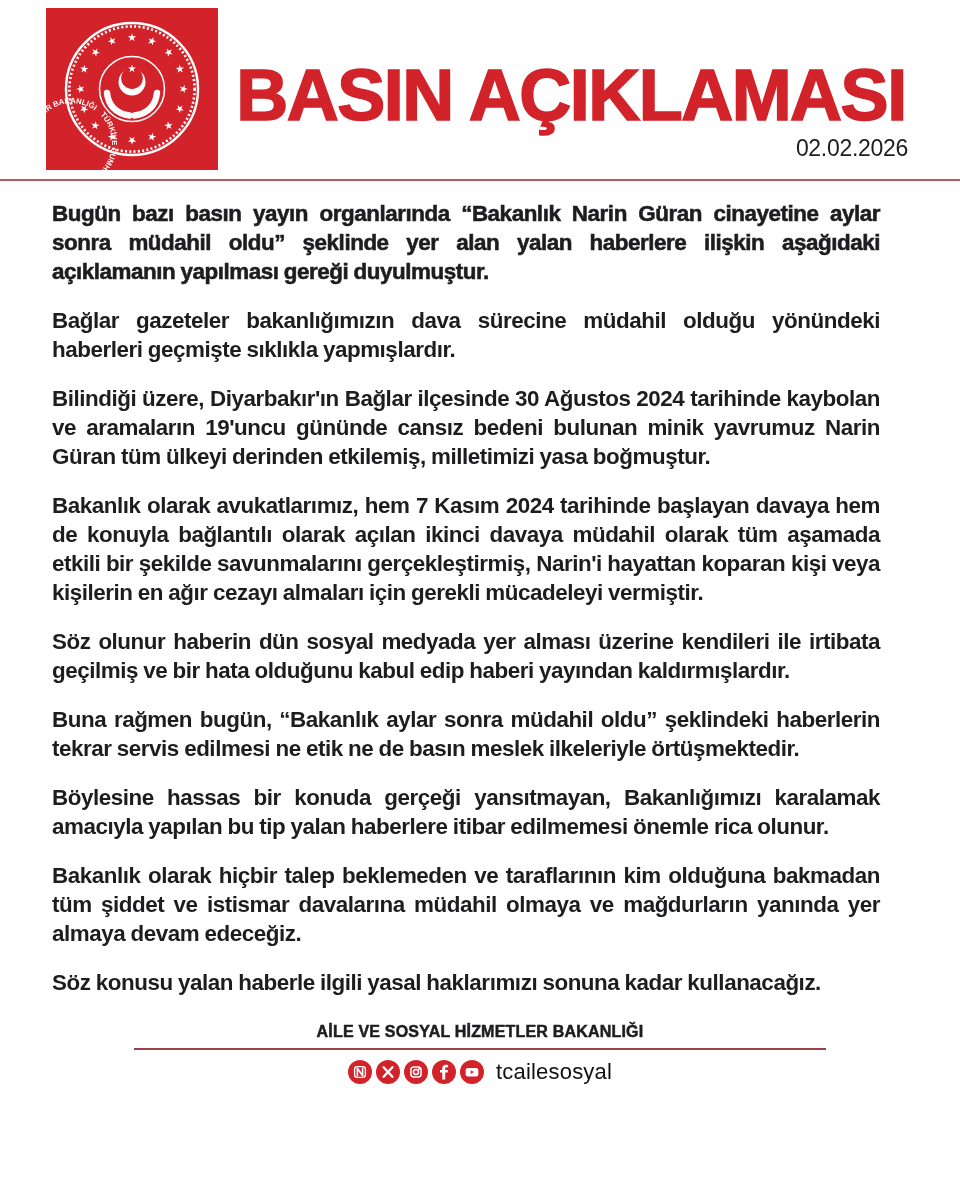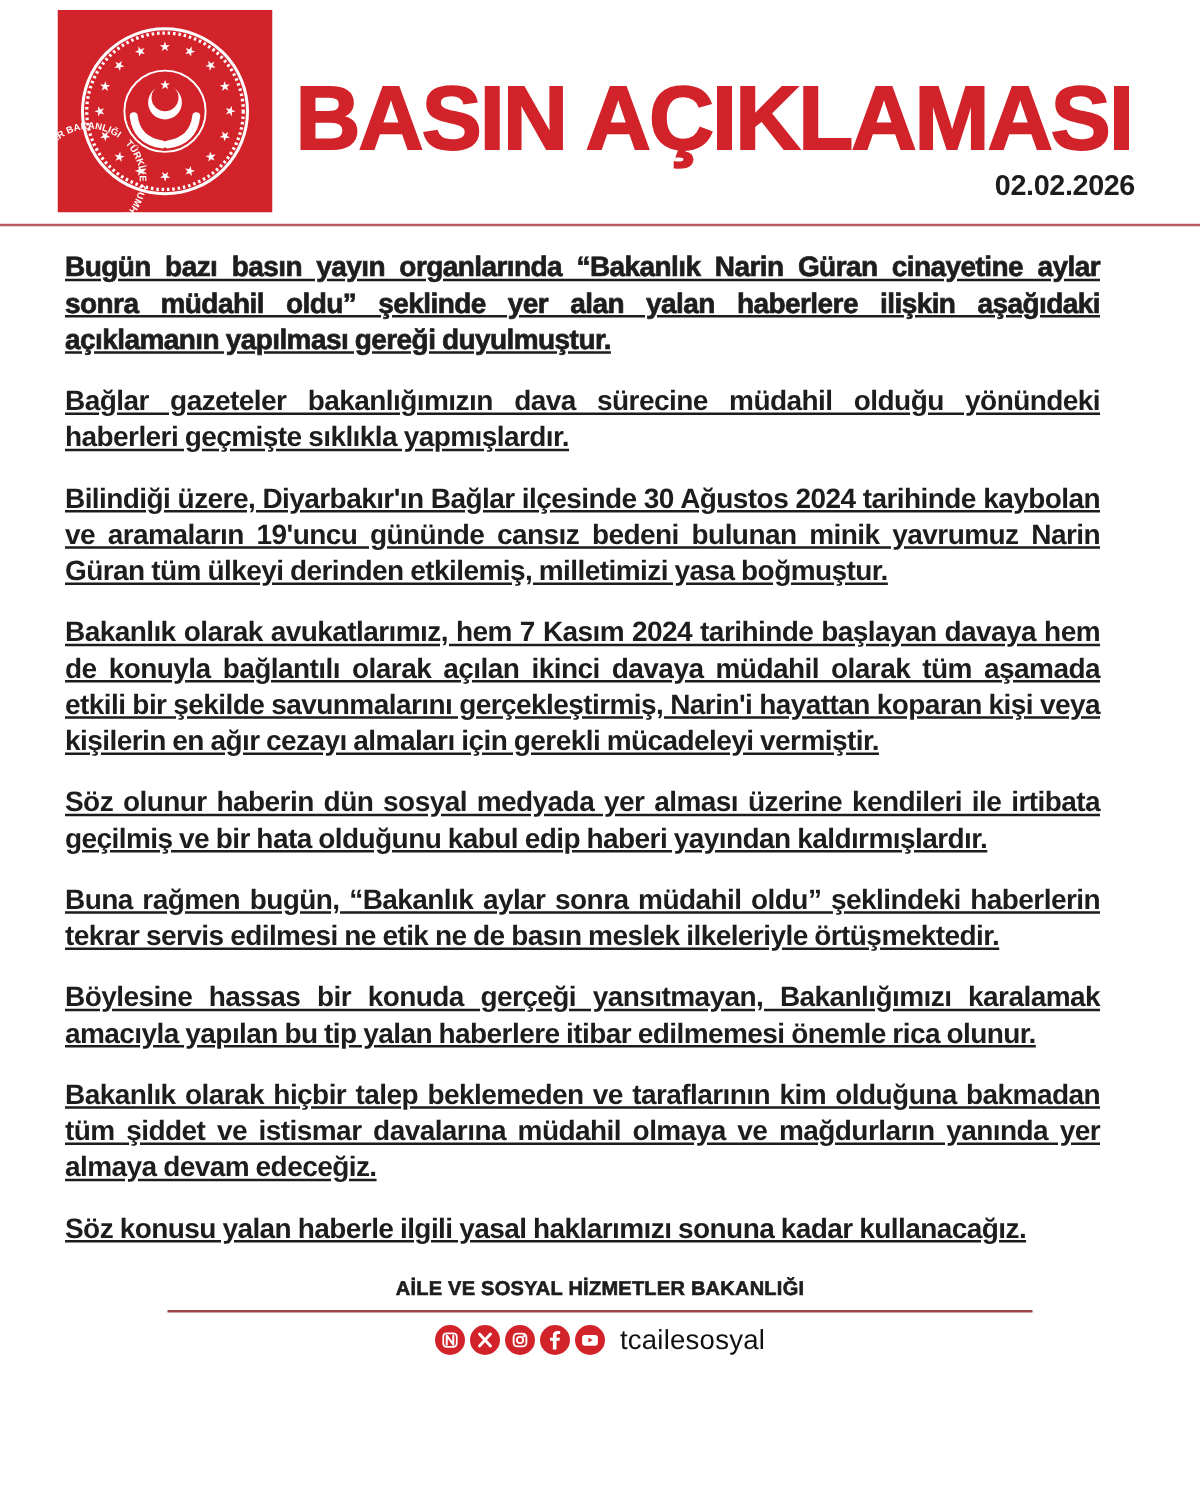--- a/index.html
+++ b/index.html
@@ -22,27 +22,26 @@
   }
   .title-wrap{
     position:absolute;left:222px;right:40px;top:54px;text-align:center;
   }
   .page-title{
     font-size:72px;font-weight:700;color:var(--red);
     letter-spacing:-1.5px;-webkit-text-stroke:1.6px var(--red);
     white-space:nowrap;
   }
   .date-label{
-    position:absolute;right:52px;top:135px;font-size:23px;font-weight:700;
+    position:absolute;right:52px;top:135px;font-size:23px;font-weight:400;
     letter-spacing:-0.3px;color:var(--ink);
   }
   
   .content{
     margin:18px 80px 0 52px;
-    text-decoration:underline;
   }
   .para{
     font-size:22.4px;line-height:29px;font-weight:700;
     letter-spacing:-0.45px;word-spacing:-0.5px;
     text-align:justify;margin-bottom:20px;color:var(--ink);
   }
   .para.heavy{
     -webkit-text-stroke:0.55px var(--ink);
   }
   .seg-bold{

